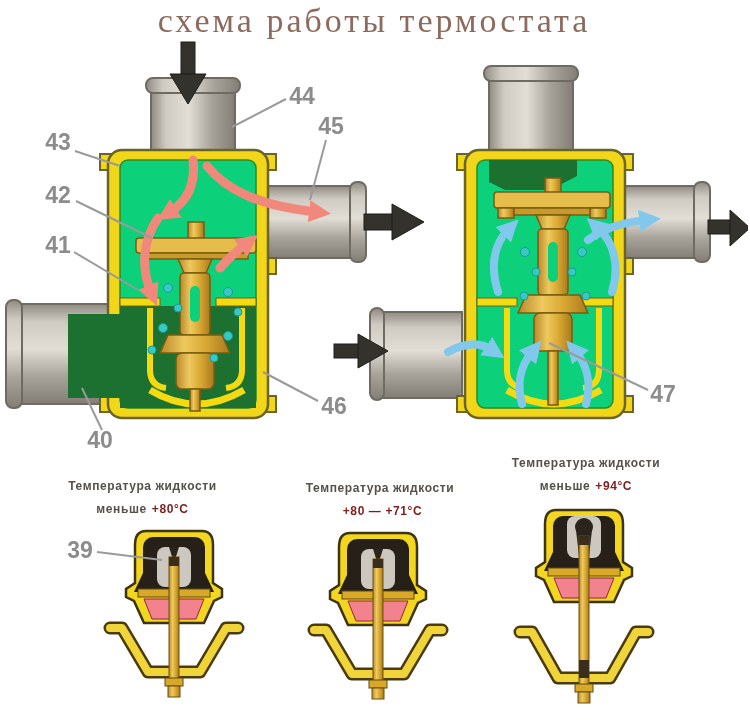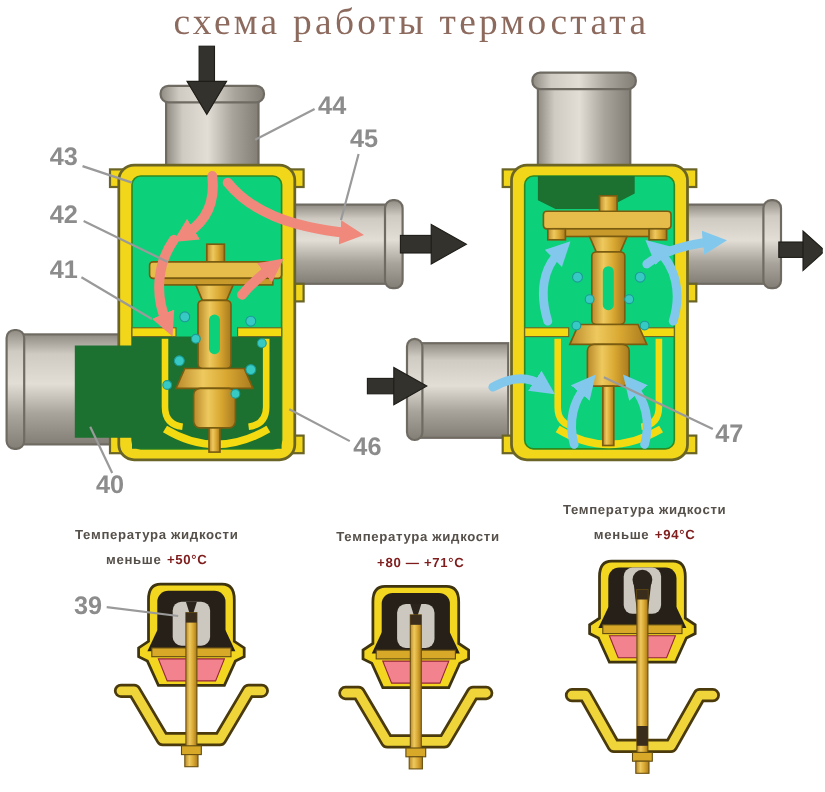--- a/index.html
+++ b/index.html
@@ -276,21 +276,21 @@
       <text class="plabel" x="331" y="134">45</text>
       <text class="plabel" x="334" y="414">46</text>
       <text class="plabel" x="663" y="402">47</text>
       <text class="plabel" x="80" y="558">39</text>
     </g>
   </svg>
 
   <div class="caption" style="left:30px;top:475px;width:225px;">
     <div>Температура жидкости</div>
     <div>
-      <span class="cap-prefix">меньше</span><span class="temp">+50°С</span>
+      <span class="cap-prefix">меньше</span><span class="temp">+80°С</span>
     </div>
   </div>
   <div class="caption" style="left:272px;top:477px;width:216px;">
     <div>Температура жидкости</div>
     <div>
       <span class="cap-prefix"></span><span class="temp">+80 — +71°С</span>
     </div>
   </div>
   <div class="caption" style="left:478px;top:452px;width:216px;">
     <div>Температура жидкости</div>

